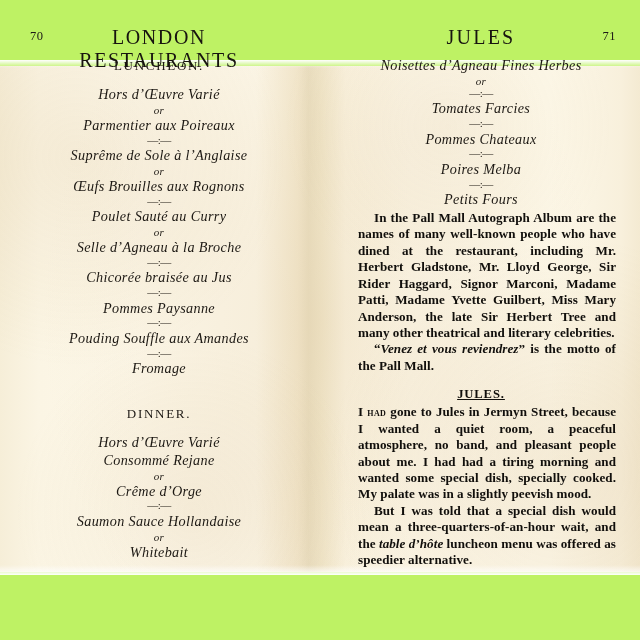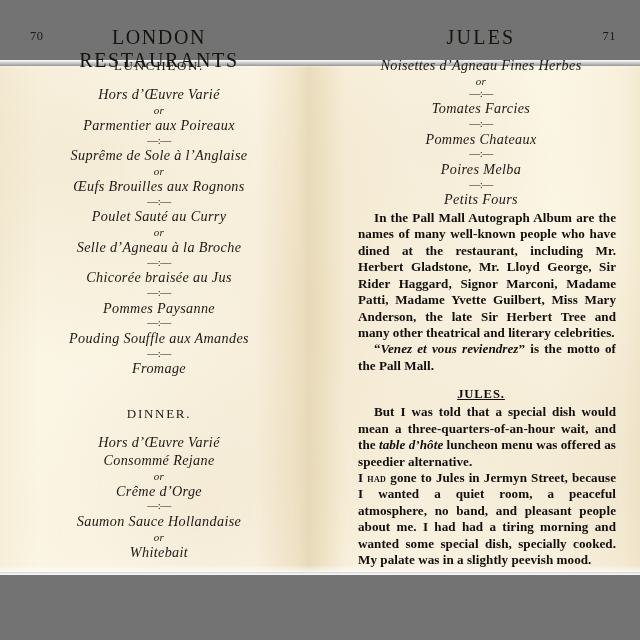--- a/index.html
+++ b/index.html
@@ -11,21 +11,21 @@
     width: 640px;
     height: 640px;
     overflow: hidden;
     font-family: "Liberation Serif", serif;
   }
 
   #scan {
     position: relative;
     width: 640px;
     height: 640px;
-    background: #737373;
+    background: #bef264;
   }
 
   
   #paper {
     position: absolute;
     left: 0;
     top: 66px;
     width: 640px;
     height: 506px;
     background:
@@ -247,18 +247,18 @@
       <div class="sep">—:—</div>
       <div class="dish">Petits Fours</div>
     </div>
 
     <p class="prose indent">In the Pall Mall Autograph Album are the names of many well-known people who have dined at the restaurant, including Mr. Herbert Gladstone, Mr. Lloyd George, Sir Rider Haggard, Signor Marconi, Madame Patti, Madame Yvette Guilbert, Miss Mary Anderson, the late Sir Herbert Tree and many other theatrical and literary celebrities.</p>
 
     <p class="prose indent"><span>“</span><em>Venez et vous reviendrez</em><span>”</span><span> is the motto of the Pall Mall.</span></p>
 
     <div class="section-heading">JULES.</div>
 
+    <p class="prose"><span>I</span> <span class="smallcaps">had</span><span> gone to Jules in Jermyn Street, because I wanted a quiet room, a peaceful atmosphere, no band, and pleasant people about me. I had had a tiring morning and wanted some special dish, specially cooked. My palate was in a slightly peevish mood.</span></p>
+
     <p class="prose indent"><span>But I was told that a special dish would mean a three-quarters-of-an-hour wait, and the </span><em>table d’hôte</em><span> luncheon menu was offered as speedier alternative.</span></p>
-
-    <p class="prose"><span>I</span> <span class="smallcaps">had</span><span> gone to Jules in Jermyn Street, because I wanted a quiet room, a peaceful atmosphere, no band, and pleasant people about me. I had had a tiring morning and wanted some special dish, specially cooked. My palate was in a slightly peevish mood.</span></p>
   </div>
 
 </div>
 
 </body></html>

